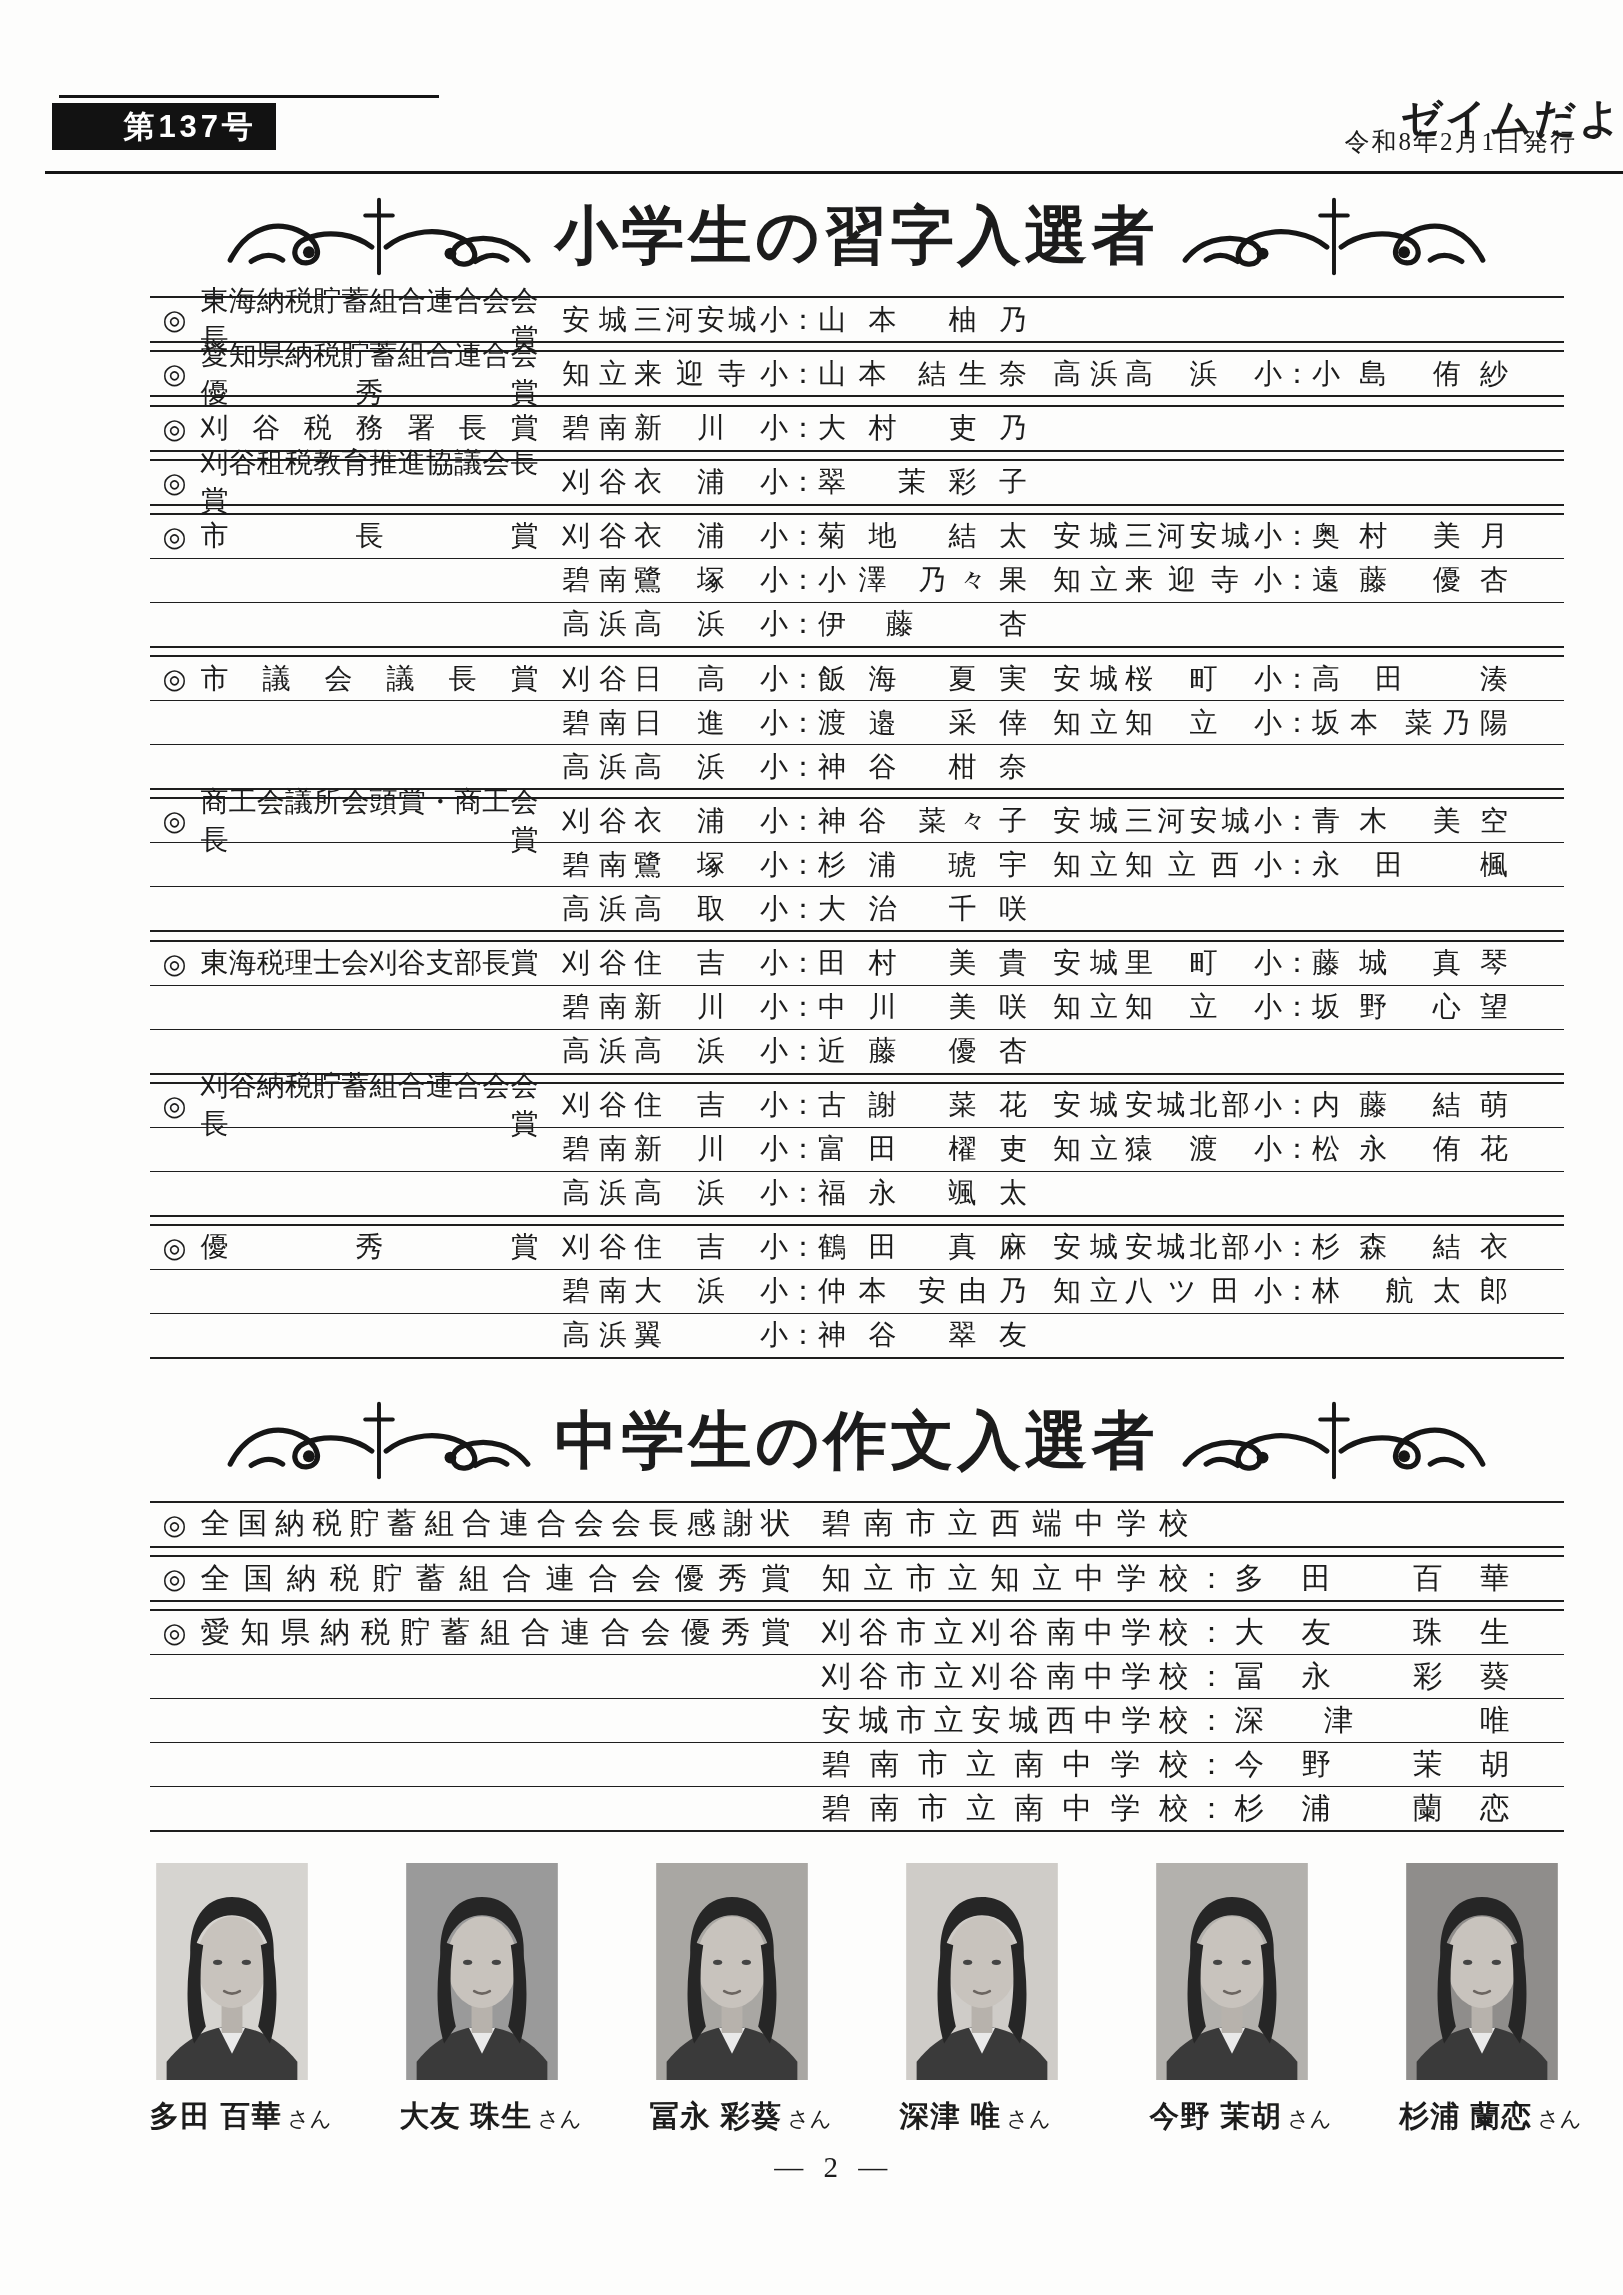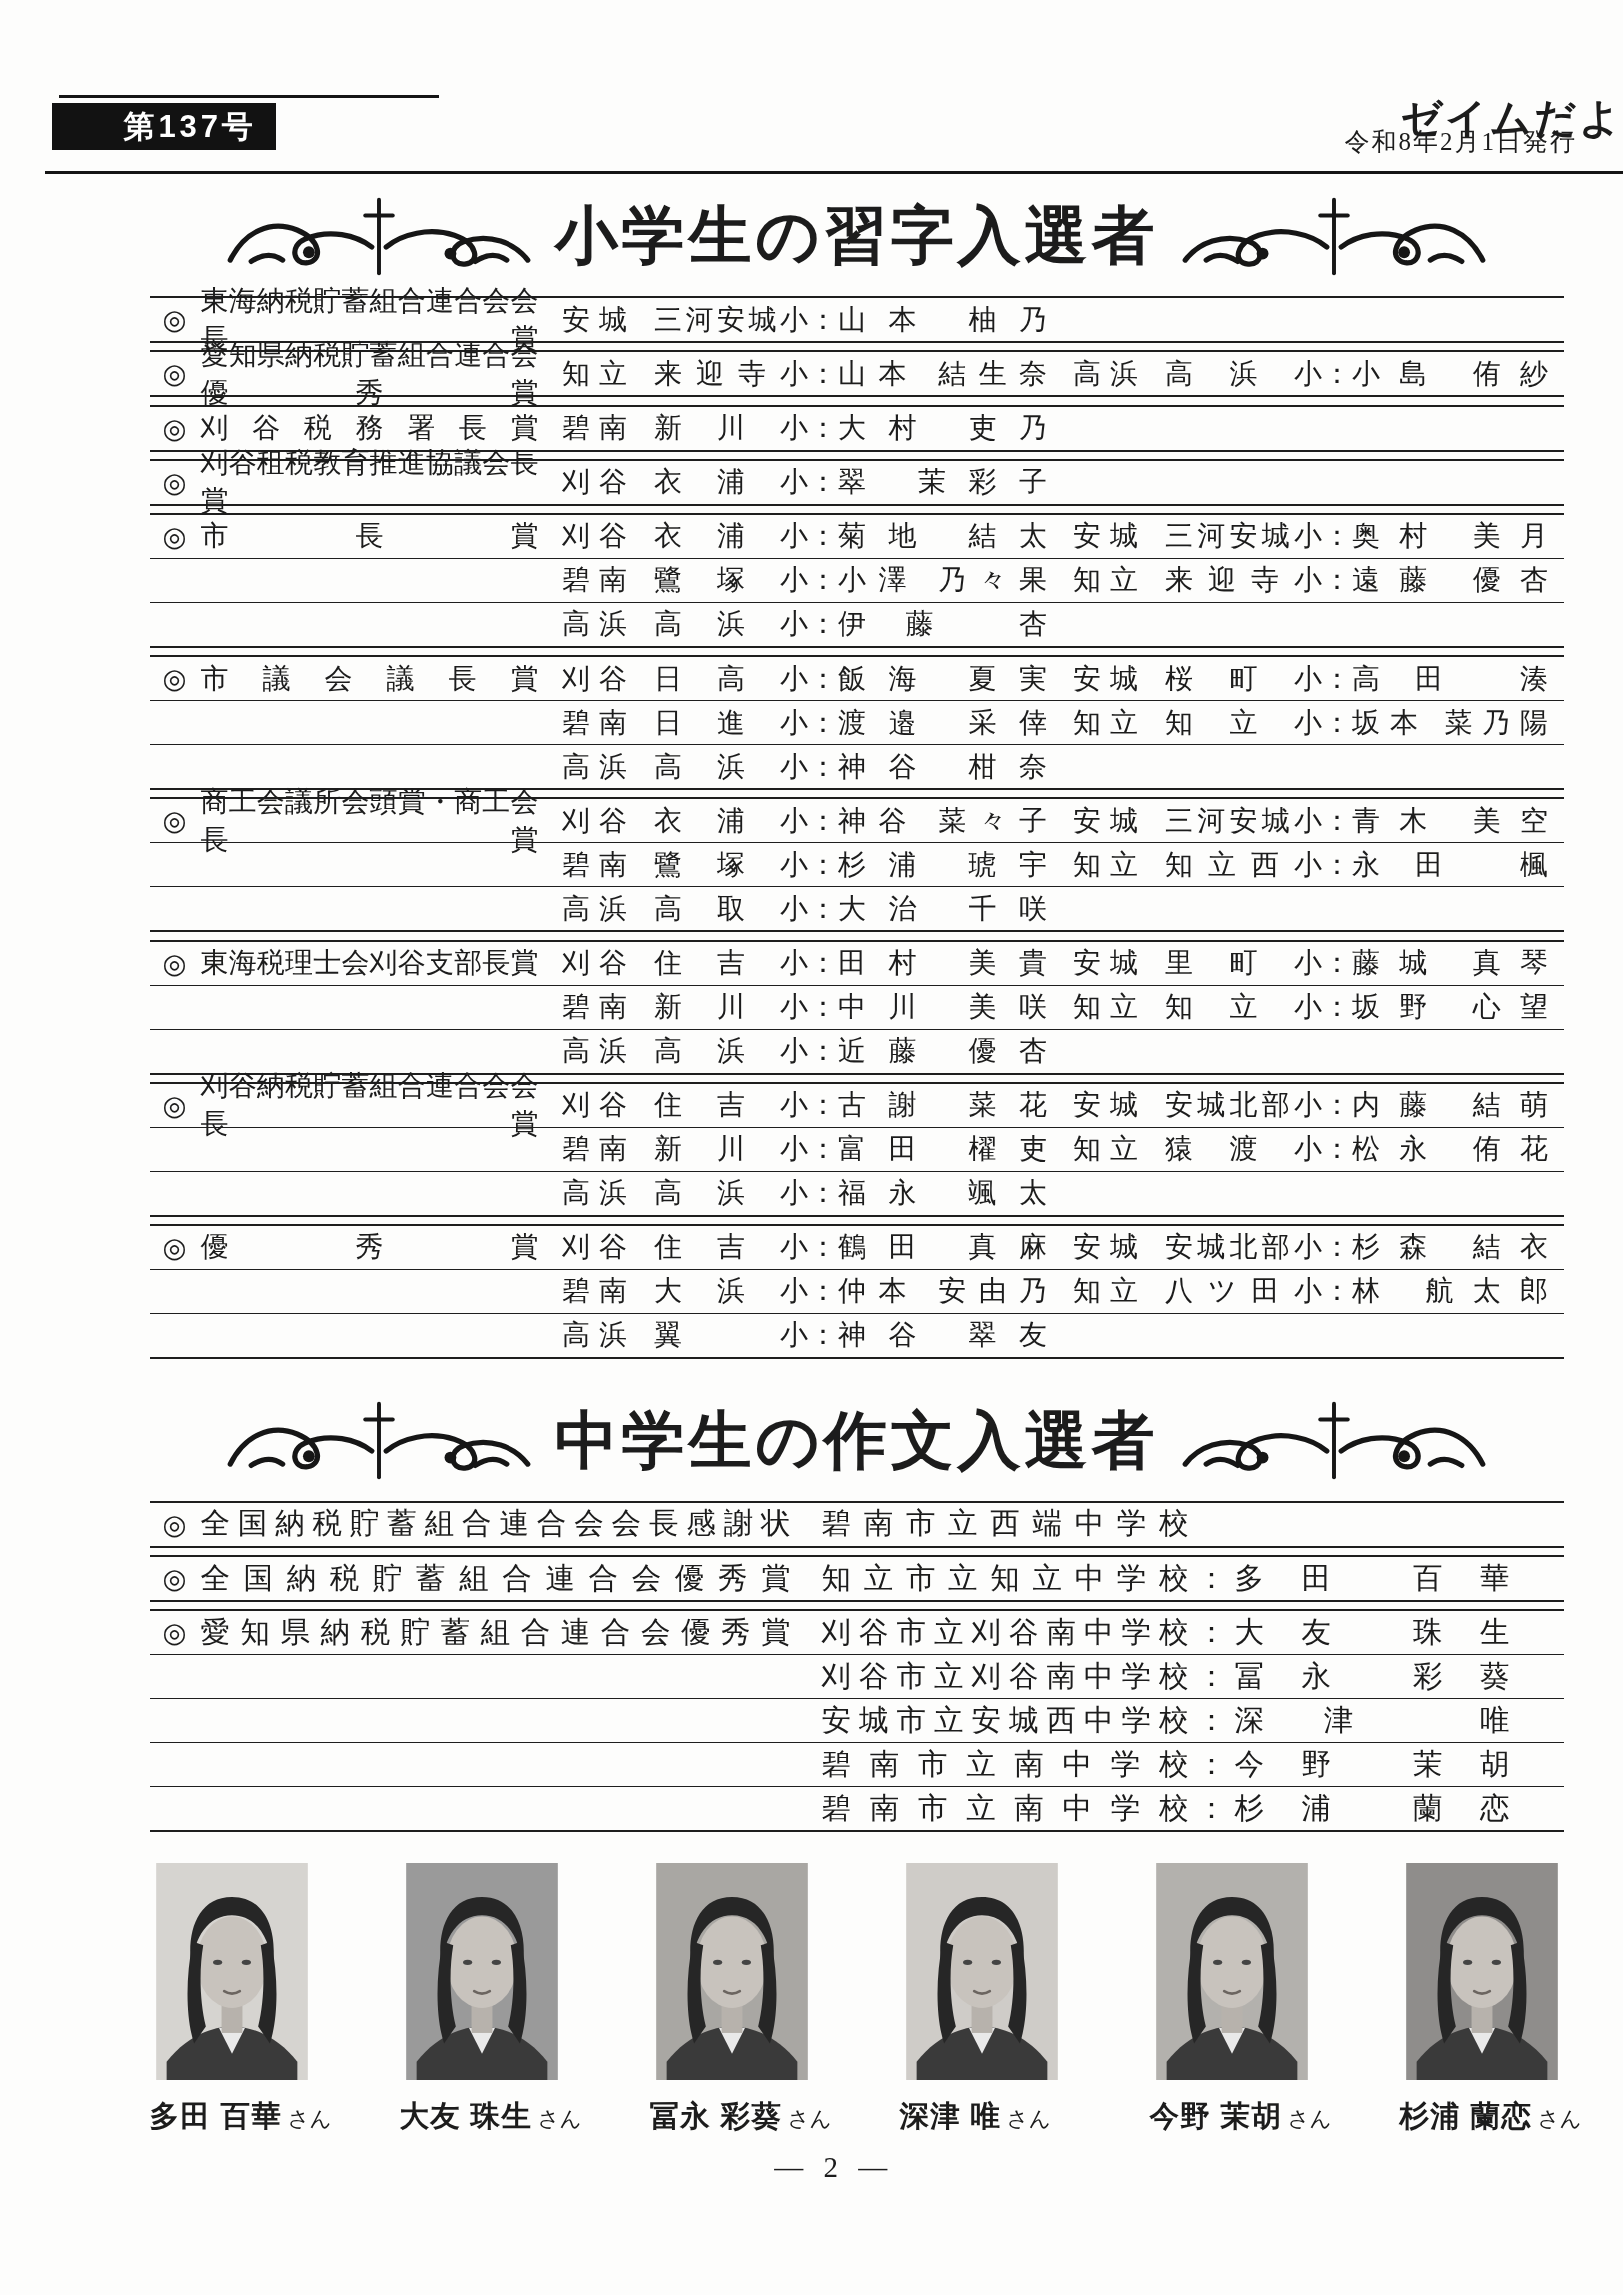--- a/index.html
+++ b/index.html
@@ -49,21 +49,21 @@
   .row + .row{border-top:1.3px solid #1e1e1e;}
   .jfy{text-align:justify;text-align-last:justify;text-justify:distribute;}
   .marker{width:38px;font-size:27.5px;}
   
   .t1-award{width:376px;display:flex;align-items:center;font-size:28px;}
   .t1-award .lbl{flex:1;font-size:28px;}
   .tcol{display:flex;align-items:center;font-size:28px;}
   .c1{margin-left:23.6px;}
   .c2{margin-left:26px;}
   .city{width:65px;display:inline-block;}
-  .school{width:154px;margin-left:27px;display:inline-block;}
+  .school{width:154px;margin-left:7px;display:inline-block;}
   .c2 .school{width:157px;}
   .colon{width:30px;text-align:center;display:inline-block;}
   .name{width:209px;display:inline-block;}
   .c2 .name{width:196px;}
   
   .t2-award{width:628px;display:flex;align-items:center;font-size:29.5px;}
   .t2-award .lbl{flex:1;font-size:29.5px;}
   .t2-school{width:367px;margin-left:31px;display:inline-block;font-size:29.5px;}
   .t2-colon{width:33px;margin-left:6.5px;text-align:center;display:inline-block;font-size:29.5px;}
   .t2-name{width:275px;margin-left:6.5px;display:inline-block;font-size:29.5px;}

